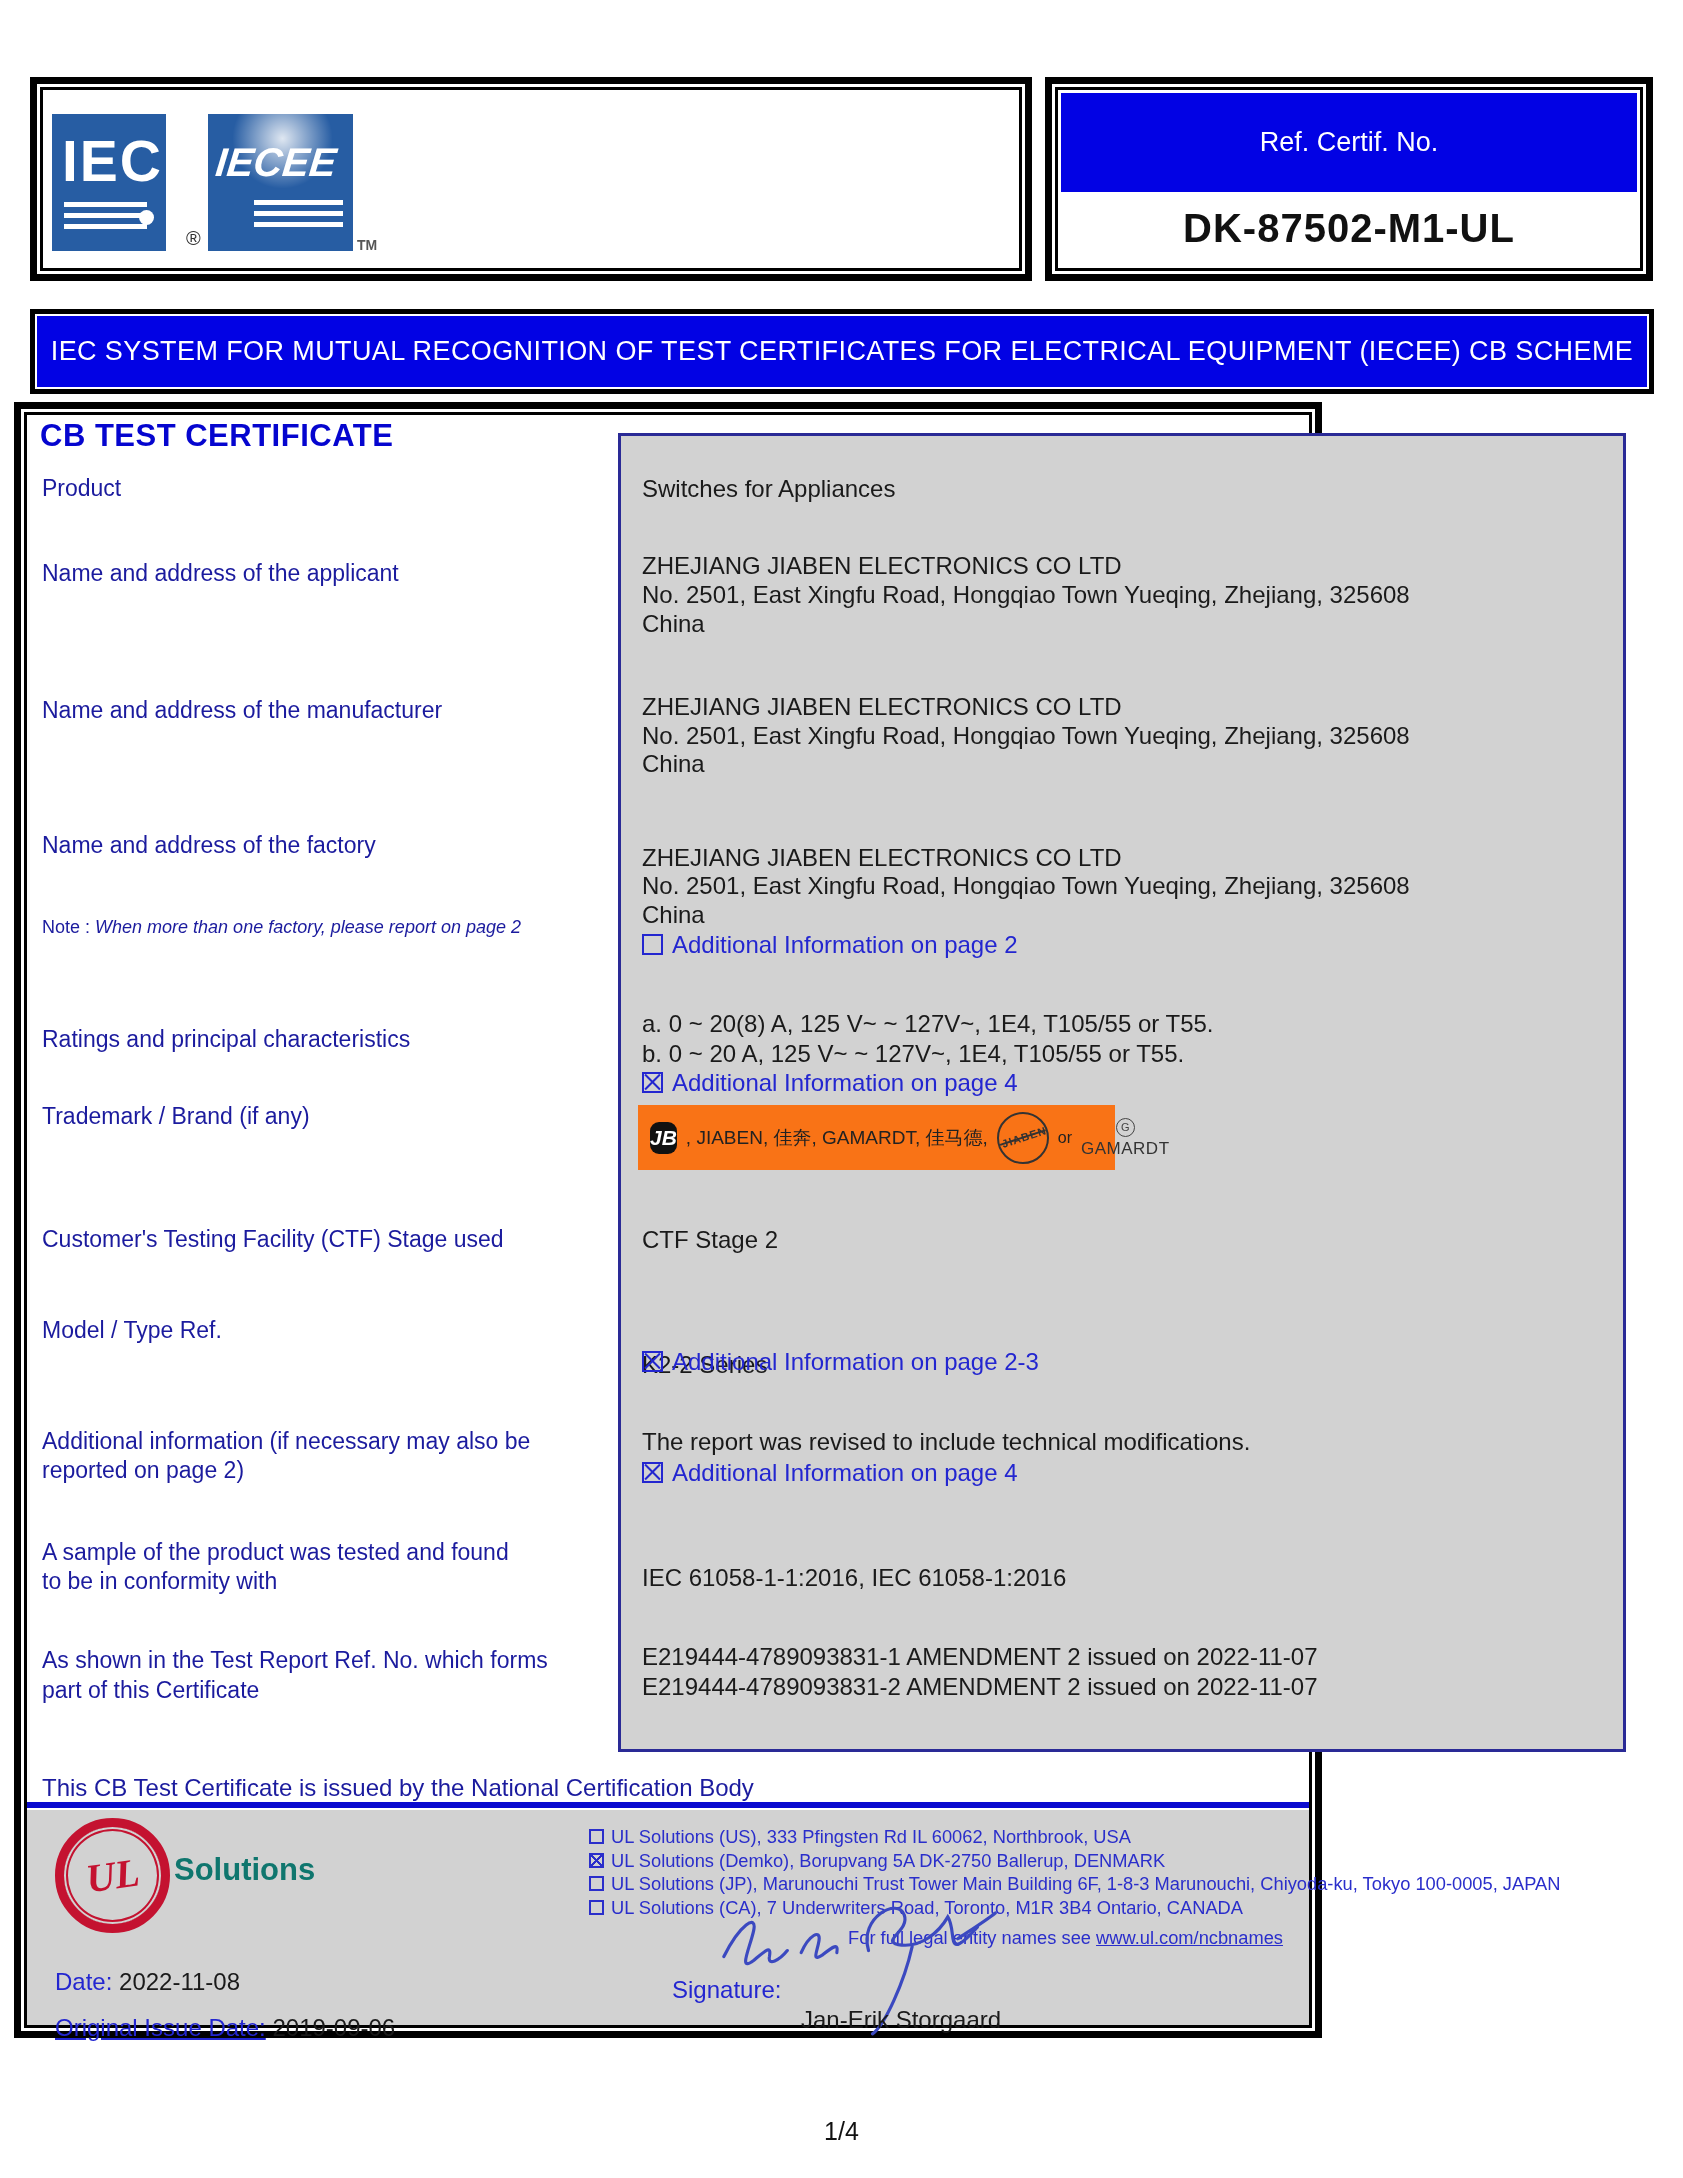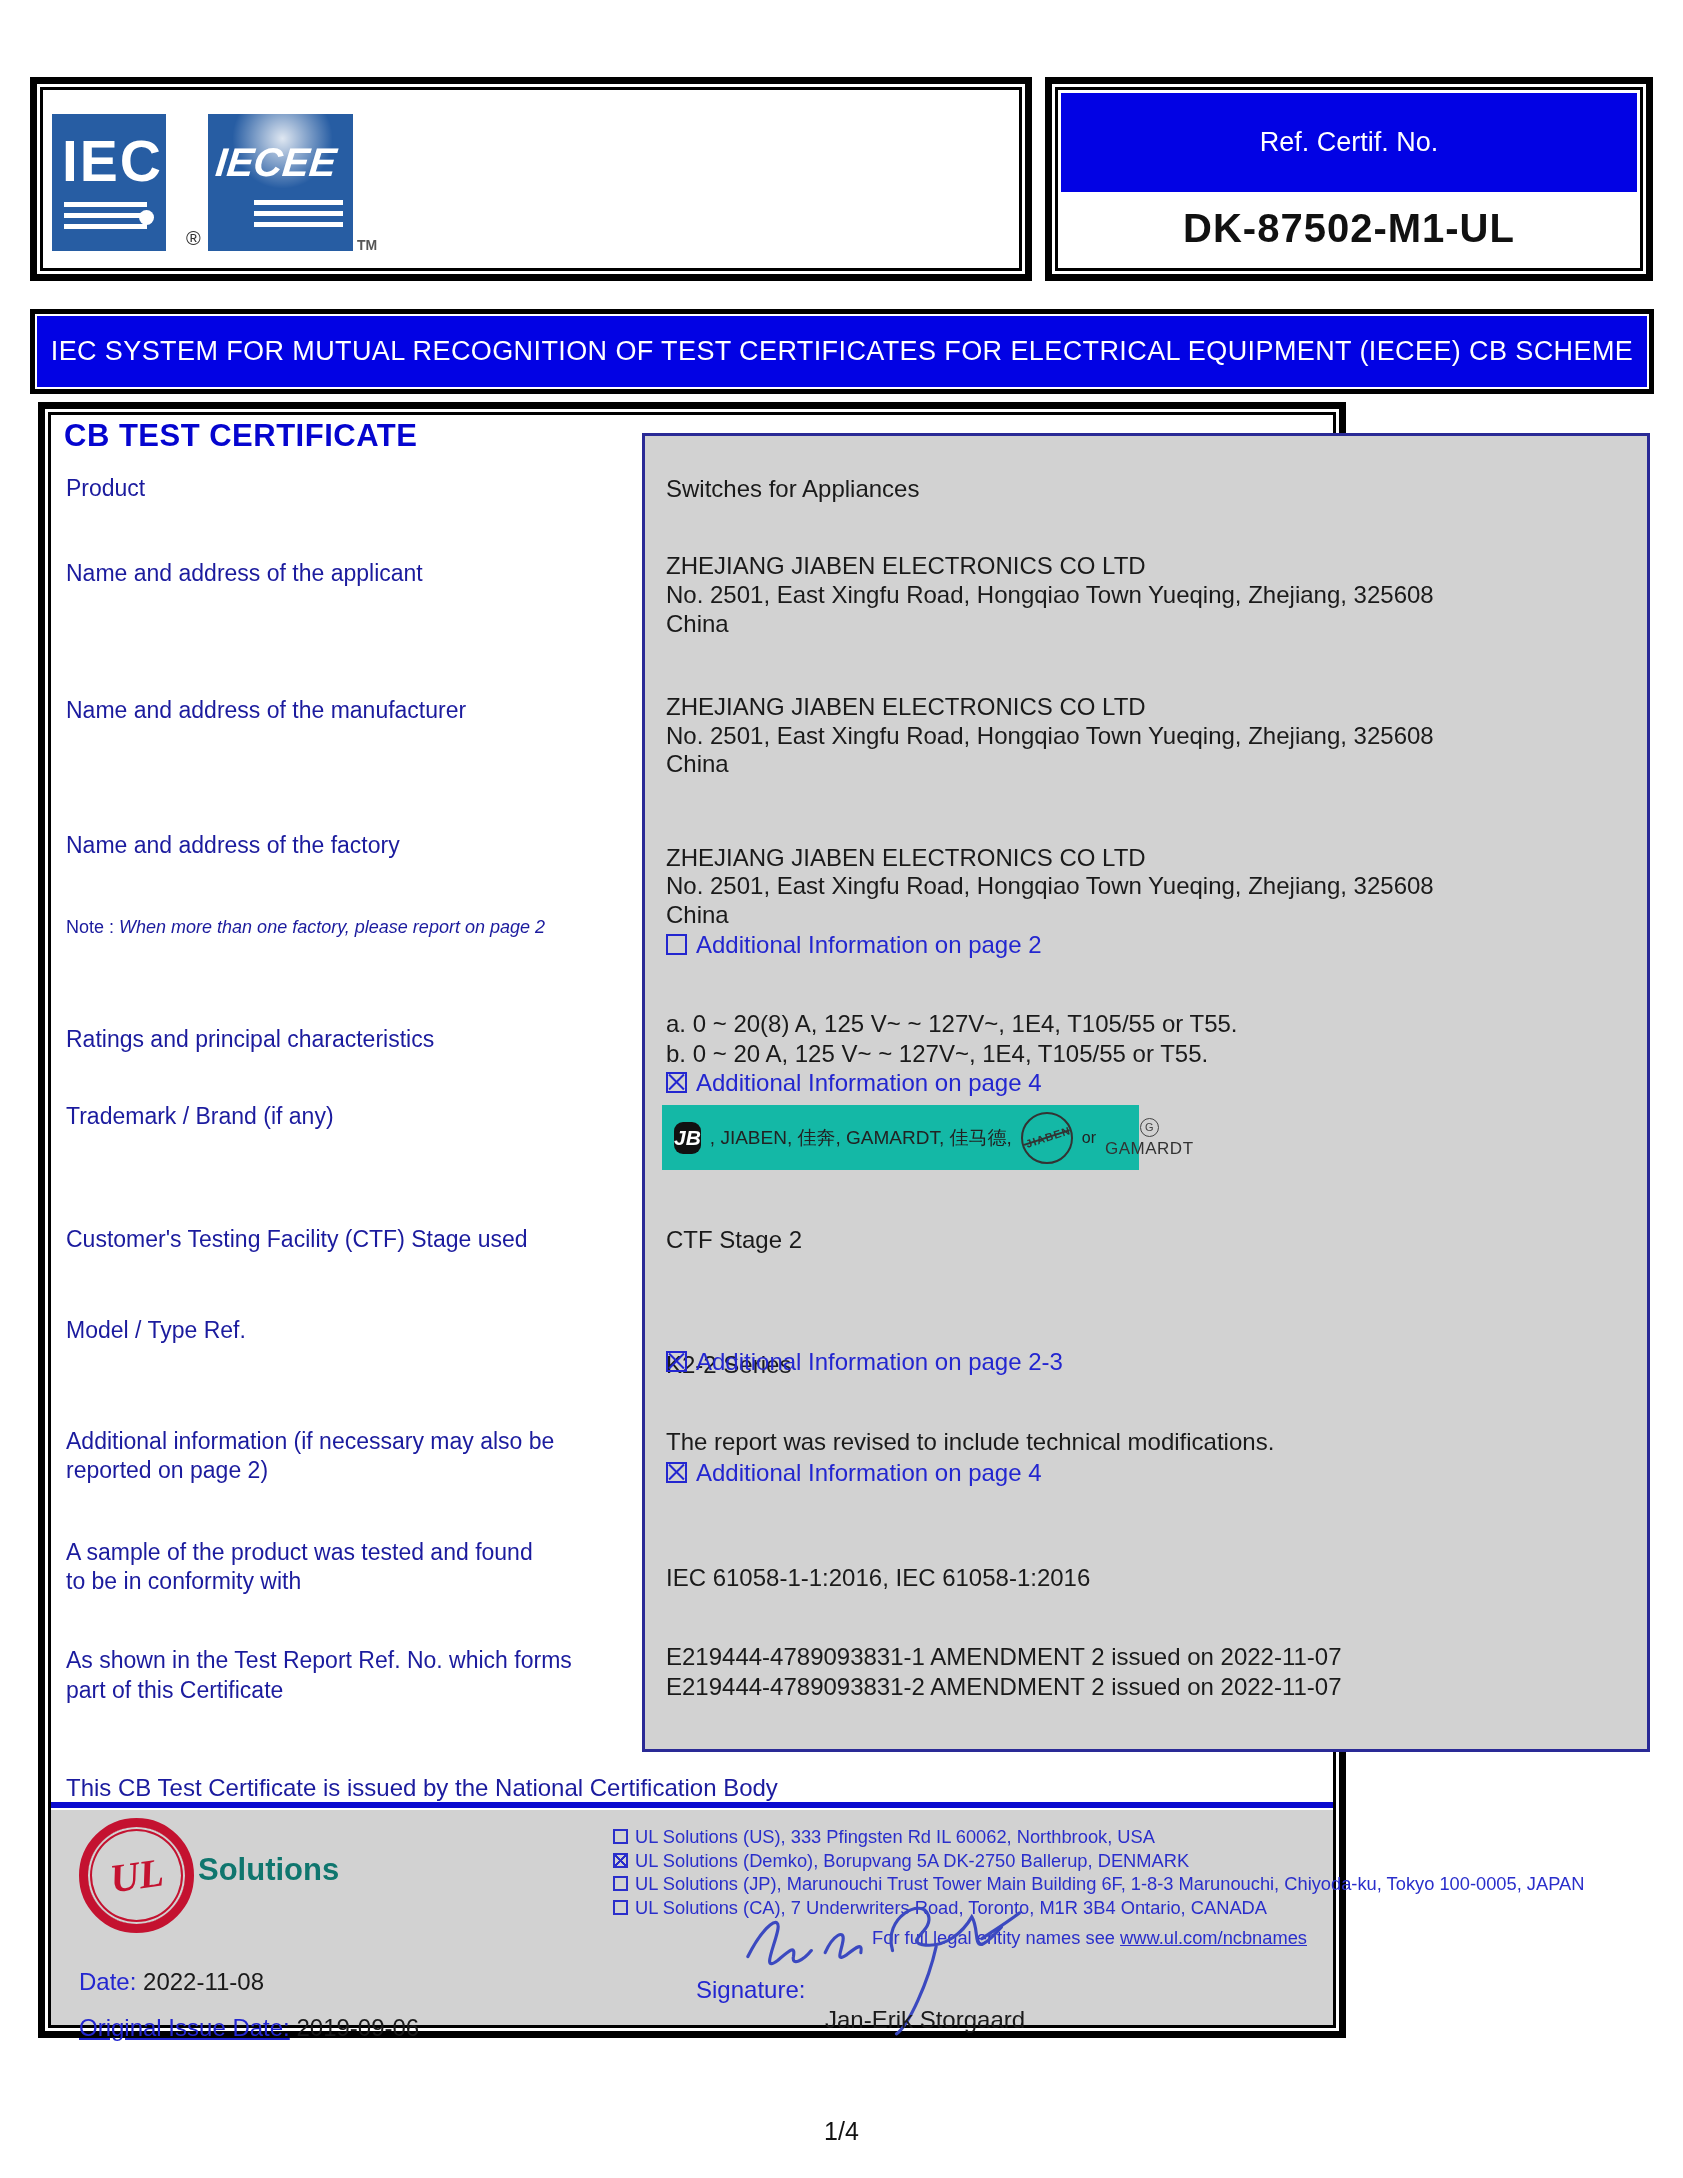--- a/index.html
+++ b/index.html
@@ -22,35 +22,35 @@
   .iecee-lines i{display:block;height:5px;background:#fff;margin:6px 0;}
   .glow{position:absolute;left:20px;top:-30px;width:109px;height:109px;border-radius:50%;
         background:radial-gradient(circle,rgba(255,255,255,.85),rgba(255,255,255,0) 65%);}
   .rsym{position:absolute;font-size:20px;color:#333;}
   .tmsym{position:absolute;font-size:14px;font-weight:bold;color:#555;}
   
   .ref-head{position:absolute;left:16px;right:16px;top:16px;height:99px;background:#0202e4;color:#fff;
             display:flex;align-items:center;justify-content:center;font-size:27px;}
   .ref-num{position:absolute;left:0;right:0;top:129px;text-align:center;font-size:40px;font-weight:bold;color:#111;letter-spacing:1px;}
   
-  .main{position:absolute;left:38px;top:402px;width:1308px;height:1636px;}
+  .main{position:absolute;left:14px;top:402px;width:1308px;height:1636px;}
   .title{position:absolute;left:26px;top:16px;font-size:31px;font-weight:bold;color:#0505cf;letter-spacing:0.5px;}
   .graybox{position:absolute;left:604px;top:31px;width:1008px;height:1319px;background:#d2d2d2;
            box-shadow:inset 0 0 0 3px #2a2a96;}
   .lbl{position:absolute;left:28px;font-size:23px;color:#1b1b9e;white-space:nowrap;}
   .note{position:absolute;left:28px;font-size:18px;color:#1b1b9e;white-space:nowrap;}
   .note em{font-style:italic;}
   .val{position:absolute;left:628px;font-size:24px;color:#1a1a1a;white-space:nowrap;}
   .addl{position:absolute;left:628px;font-size:24px;color:#2326d0;white-space:nowrap;}
   .cb{display:inline-block;width:17px;height:17px;border:2px solid currentColor;margin-right:9px;vertical-align:-2px;position:relative;}
   .cb.checked::before,.cb.checked::after{content:"";position:absolute;left:-2px;width:21px;top:7px;height:2px;background:currentColor;}
   .cb.checked::before{transform:rotate(45deg);}
   .cb.checked::after{transform:rotate(-45deg);}
   
-  .tmstrip{position:absolute;left:624px;top:703px;width:477px;height:65px;background:#14b8a6;
+  .tmstrip{position:absolute;left:624px;top:703px;width:477px;height:65px;background:#f97316;
            display:flex;align-items:center;gap:9px;padding-left:12px;box-sizing:border-box;}
   .jb{display:inline-flex;align-items:center;justify-content:center;width:42px;height:32px;background:#111;
       border-radius:9px;color:#fff;font-weight:bold;font-style:italic;font-size:21px;}
   .tmnames{font-size:19px;color:#222;white-space:nowrap;}
   .stamp{width:48px;height:48px;border:2px solid #333;border-radius:50%;position:relative;flex:0 0 auto;overflow:hidden;}
   .stamp span{position:absolute;left:2px;top:17px;font-size:11px;font-weight:bold;color:#333;transform:rotate(-18deg);letter-spacing:1px;}
   .stamp i{position:absolute;left:-6px;top:22px;width:63px;height:2px;background:#333;transform:rotate(-18deg);}
   .ortxt{font-size:16px;color:#222;}
   .gam{display:flex;flex-direction:column;align-items:center;line-height:1;}
   .gcirc{width:17px;height:17px;border:1.5px solid #444;border-radius:50%;font-size:11px;color:#444;

